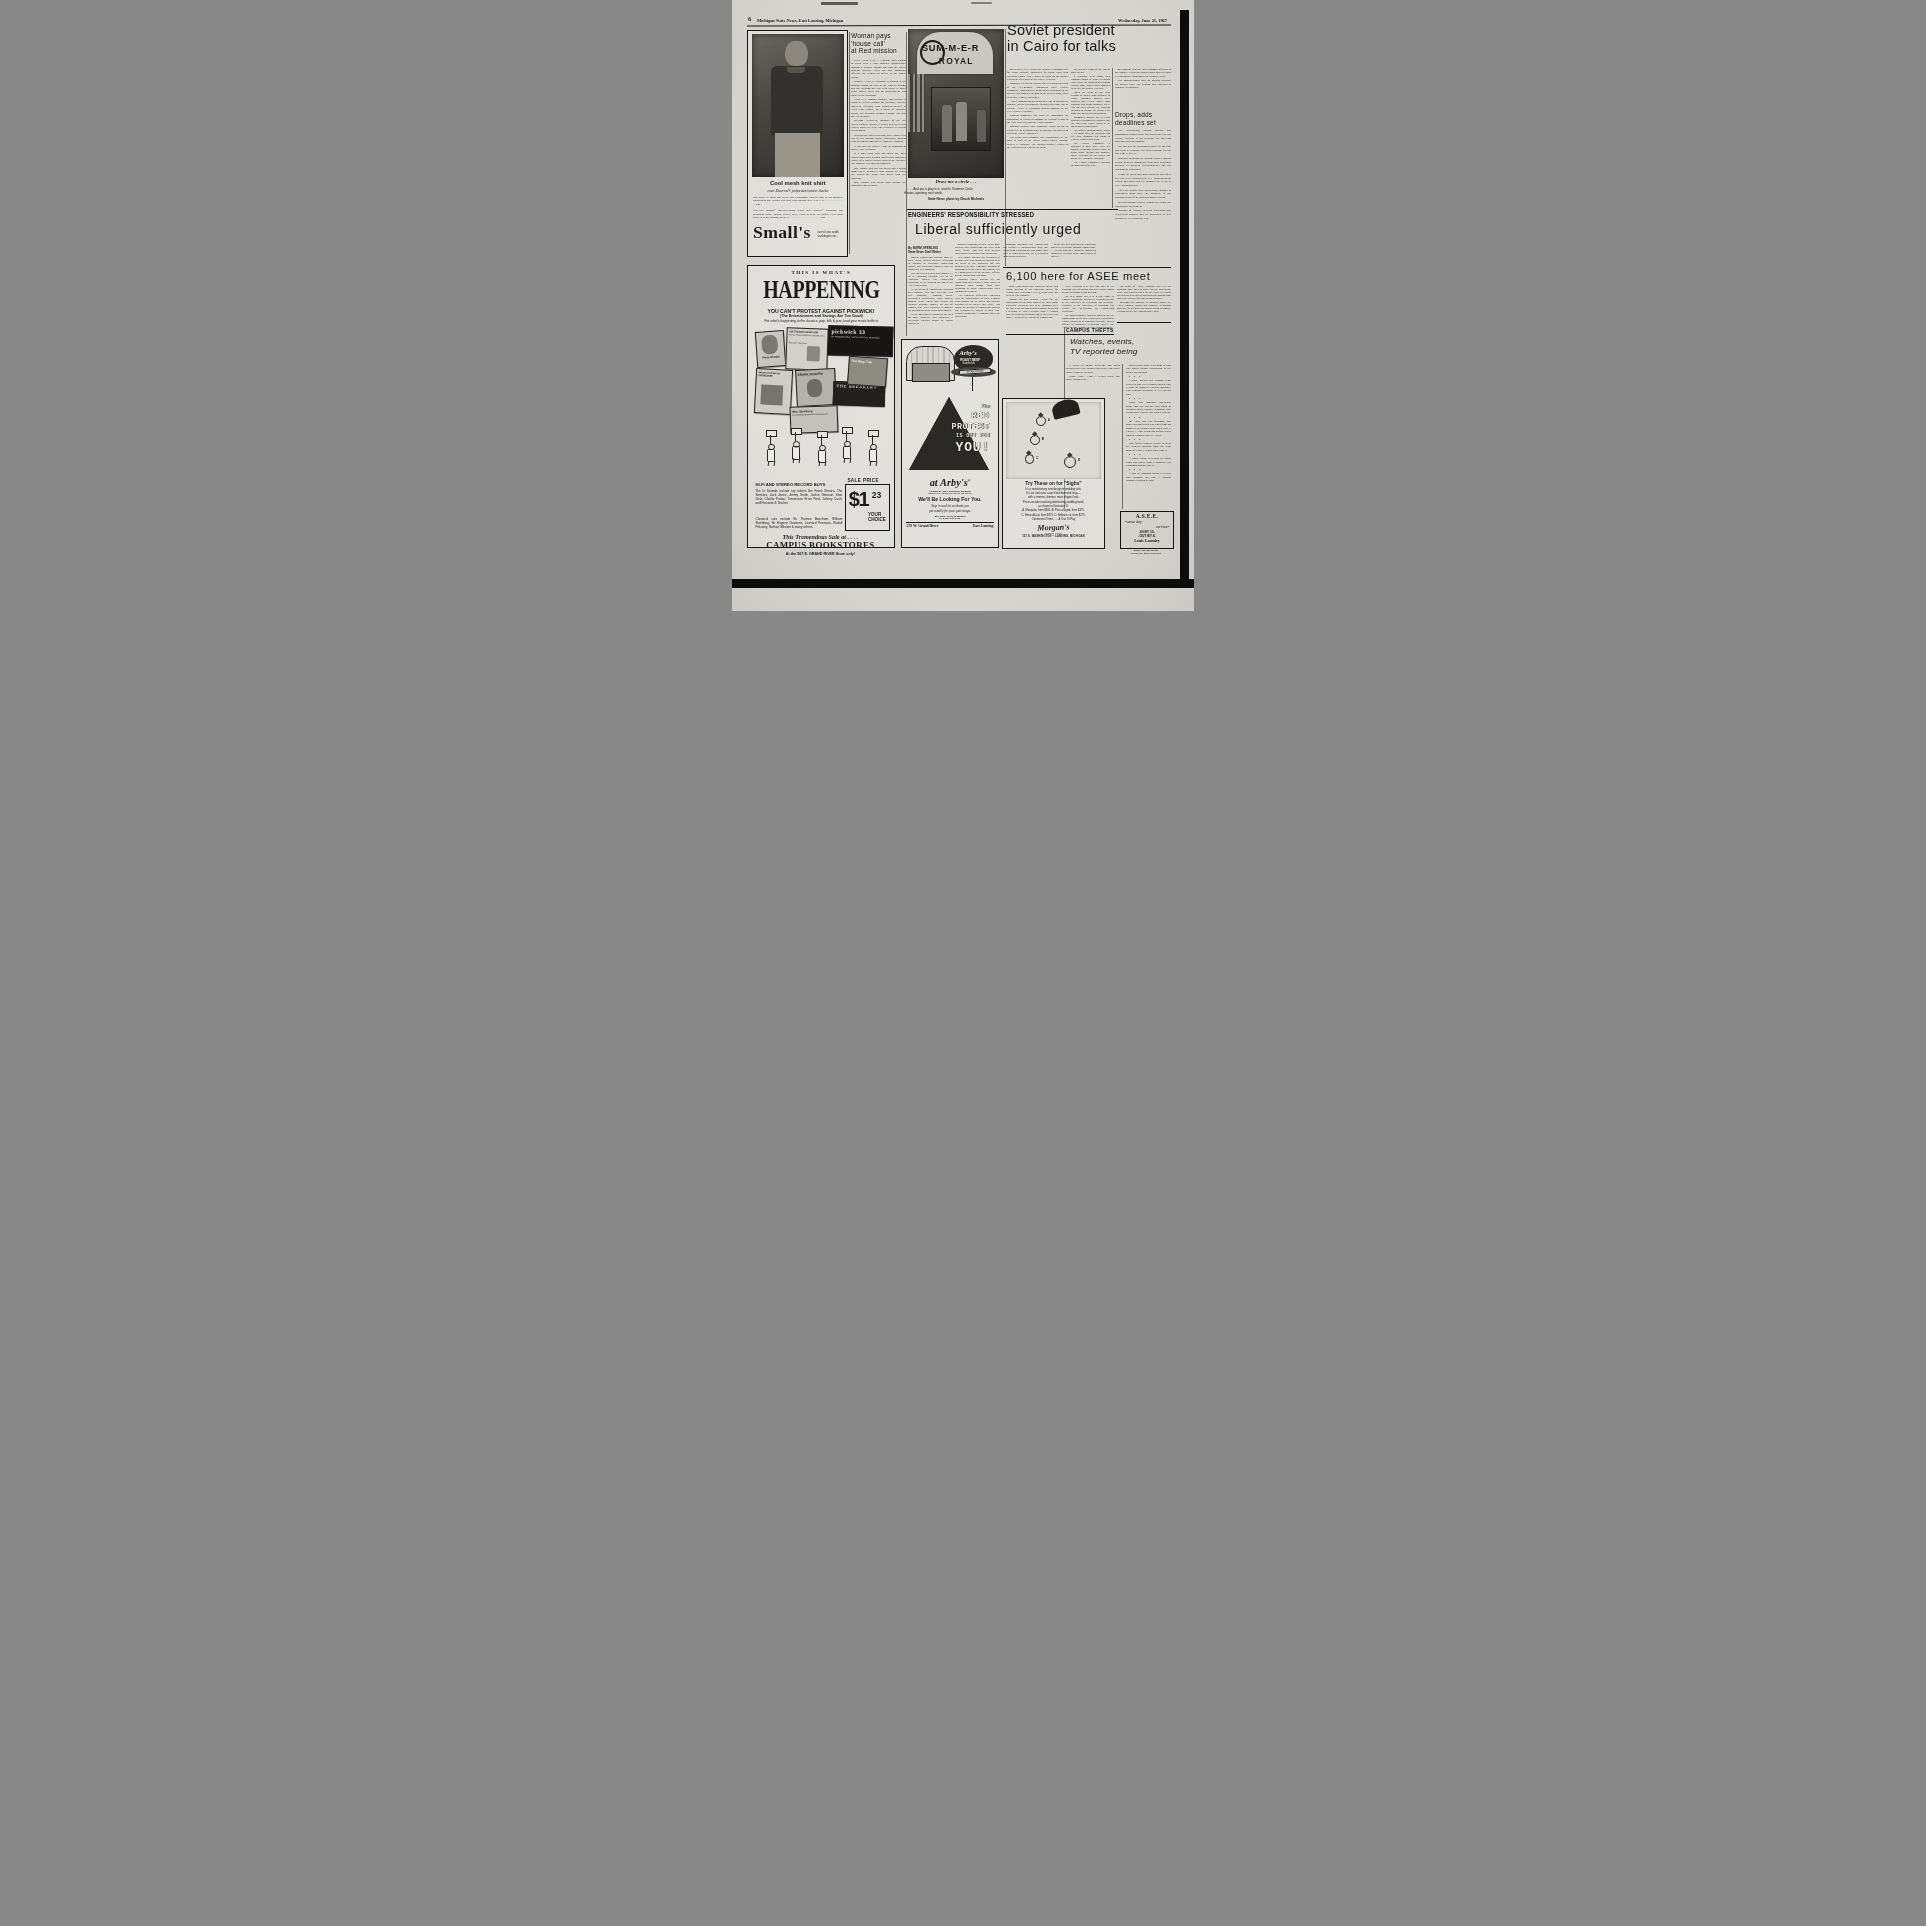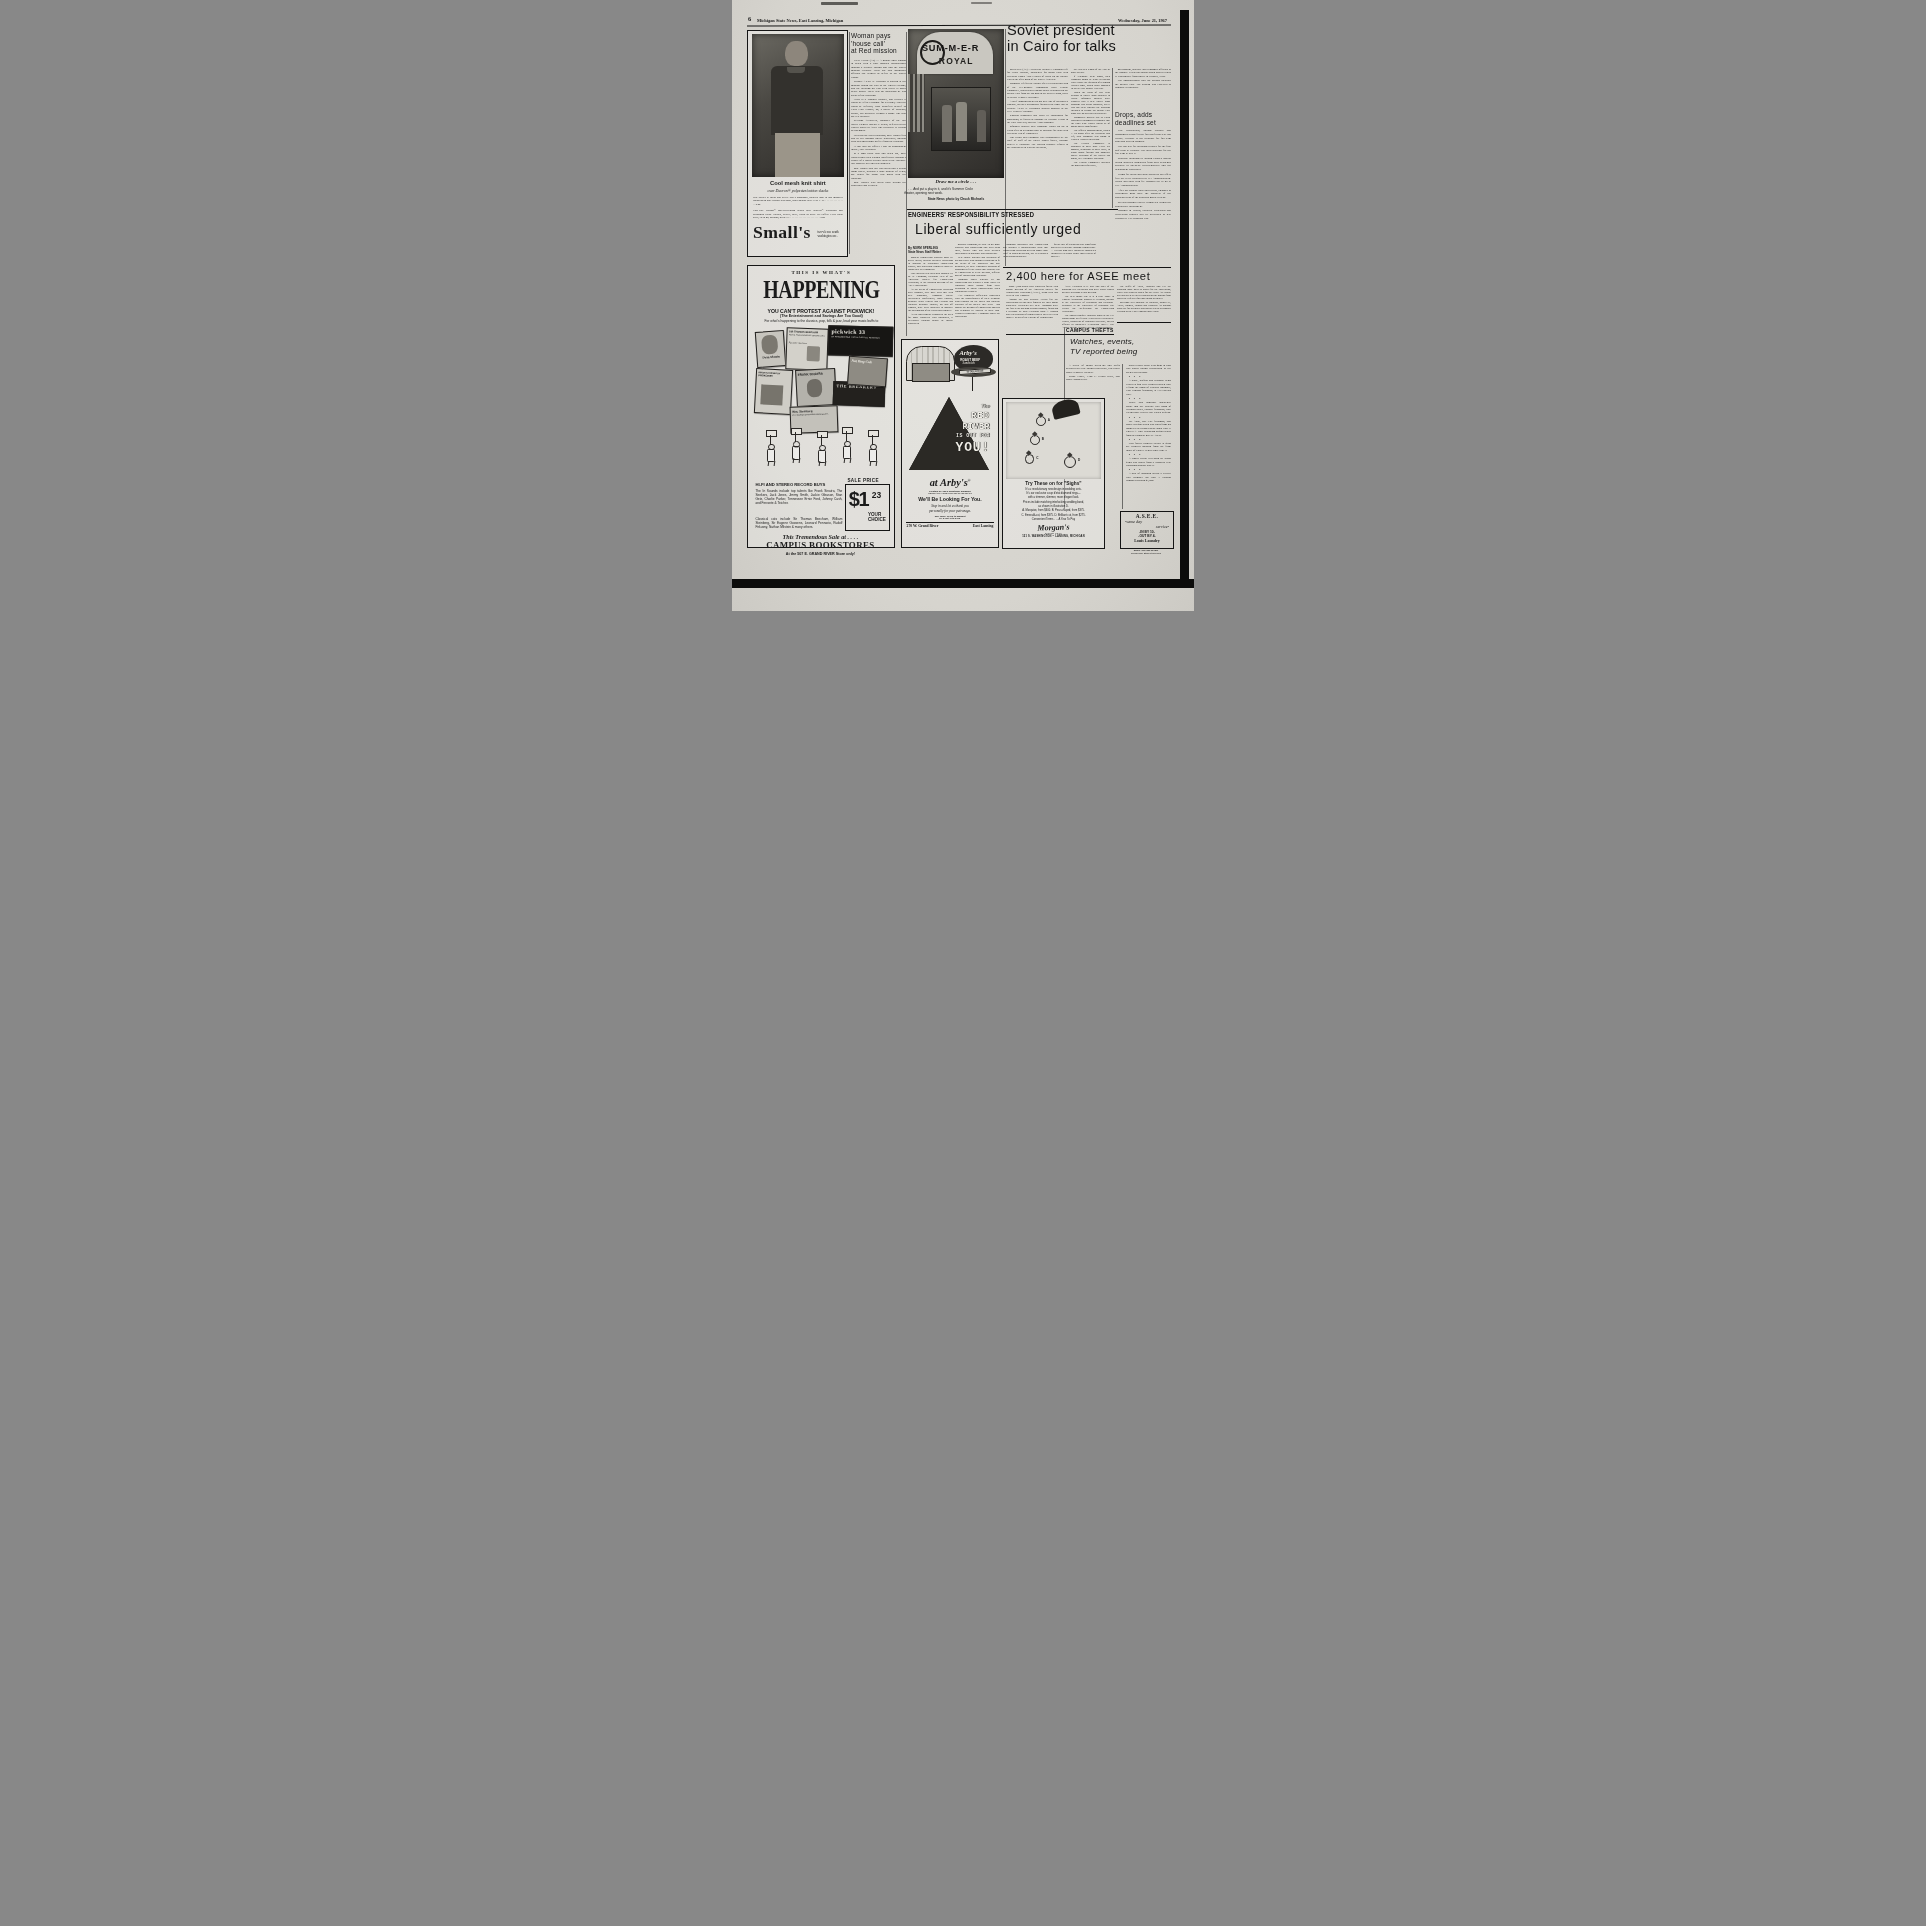--- a/index.html
+++ b/index.html
@@ -167,21 +167,21 @@
       <p>"Are engineers sufficiently concerned with the consequences of their technical achievements on the social and political structure of the society they serve-- and should the method of engineering analysis and synthesis be applied to these non-technical problems?" Lohmann asked the convention.</p>
     </div>
   <div class="abs col" style="left:271px;top:243px;width:45px;">
       <p>Lohmann concluded that "engineering has attained a sophistication such that engineering education need no longer limit itself to problem solving, but is warranted in preparing graduates</p>
     </div>
   <div class="abs col" style="left:319px;top:243px;width:45px;">
       <p>for the role of setting socially significant objectives realizable through engineering . . . Far too long have engineers considered themselves servants rather than leaders of society."</p>
     </div>
 
   <div class="abs rule" style="left:271px;top:267px;width:168px;height:0.8px;"></div>
-  <div class="abs hl" style="left:274px;top:270px;font-size:11.2px;letter-spacing:0.6px;">2,400 here for ASEE meet</div>
+  <div class="abs hl" style="left:274px;top:270px;font-size:11.2px;letter-spacing:0.6px;">6,100 here for ASEE meet</div>
   <div class="abs col" style="left:274px;top:285px;width:52px;">
       <p>Some 3,500 people have registered for the 75th annual meeting of the American Society for Engineering Education (ASEE), being held this week in East Complex.</p>
       <p>Among the 250 separate events for the conventioneers and their families are three major addresses. President-elect M.R. Lohmann gave the first at the opening session Monday, following a welcome by MSU President John A. Hannah and a description of engineering at MSU by Dean John D. Ryder of the College of Engineering.</p>
     </div>
   <div class="abs col" style="left:330px;top:285px;width:52px;">
       <p>ASEE President R.H. Roy and three of the outgoing vice presidents also gave status reports on their divisions at that meeting.</p>
       <p>The next major talk is at 4 p.m. today in Conrad Auditorium. Robben W. Fleming, provost at the University of Wisconsin and president-designate at the University of Michigan will lecture on "Reflections on Engineering Education."</p>
       <p>The annual banquet Thursday night in the Fee dining room will feature a speech by Durward B. Varner, chancellor of Oakland University, MSU's affiliate in Rochester. "Education 1967— The Agony and the Ecstasy" will be Varner's subject.</p>
     </div>
   <div class="abs col" style="left:385px;top:285px;width:54px;">
@@ -323,21 +323,21 @@
       <div class="abs" style="left:0;top:25px;width:45px;height:10px;background:#44423d;border-radius:50%;"></div>
       <div class="abs serifbold" style="left:8.5px;top:7px;font-style:italic;font-size:6.5px;color:#f0eee7;">Arby's</div>
       <div class="abs sans" style="left:9.2px;top:15.4px;font-weight:bold;font-size:3.1px;color:#f0eee7;">ROAST BEEF</div>
       <div class="abs" style="left:11.6px;top:19px;font-style:italic;font-size:3.1px;color:#f0eee7;">Sandwich</div>
       <div class="abs sans" style="left:7.7px;top:27px;width:30px;text-align:center;font-weight:bold;font-size:2.5px;background:#d8d6d0;border:0.4px solid #23211e;transform:rotate(-4deg);">IS DELICIOUS</div>
       <div class="abs" style="left:21px;top:35px;width:1.2px;height:14px;background:#23211e;"></div>
     </div>
     <div class="abs tri" style="left:7px;top:57px;border-bottom-color:#2b2925;background:transparent;"></div>
     <div class="trilbl" style="left:7px;top:64px;font-style:italic;font-size:5px;">The</div>
     <div class="trilbl serifbold" style="left:7px;top:70px;font-size:9.2px;letter-spacing:0.8px;">RED</div>
-    <div class="trilbl serifbold" style="left:7px;top:82px;font-size:8.5px;letter-spacing:0.4px;">RIVER</div>
+    <div class="trilbl serifbold" style="left:7px;top:82px;font-size:8.5px;letter-spacing:0.4px;">PROTEST</div>
     <div class="trilbl serifbold" style="left:7px;top:93px;font-size:5px;letter-spacing:0.4px;">IS OUT FOR</div>
     <div class="trilbl serifbold" style="left:7px;top:100px;font-size:13px;letter-spacing:0.8px;">YOU!</div>
 
     <div class="center" style="margin-top:137px;font-weight:bold;font-style:italic;font-size:10.4px;"><span>at Arby's</span><sup style="font-size:3.5px;">®</sup></div>
     <div class="center sans" style="margin-top:1.5px;font-size:2.2px;font-weight:bold;">Creators of Arby's Roast Beef Sandwich</div>
     <div class="center sans" style="font-size:2.1px;font-style:italic;">CONSTANTLY GROWING COAST TO COAST</div>
     <div class="center sans" style="margin-top:2.7px;font-weight:bold;font-size:5.2px;">We'll Be Looking For You.</div>
     <div class="center" style="margin-top:2.3px;font-style:italic;font-size:3.4px;line-height:1.3;">
       <div>Stop in and let us thank you</div>
       <div>personally for your patronage.</div>

